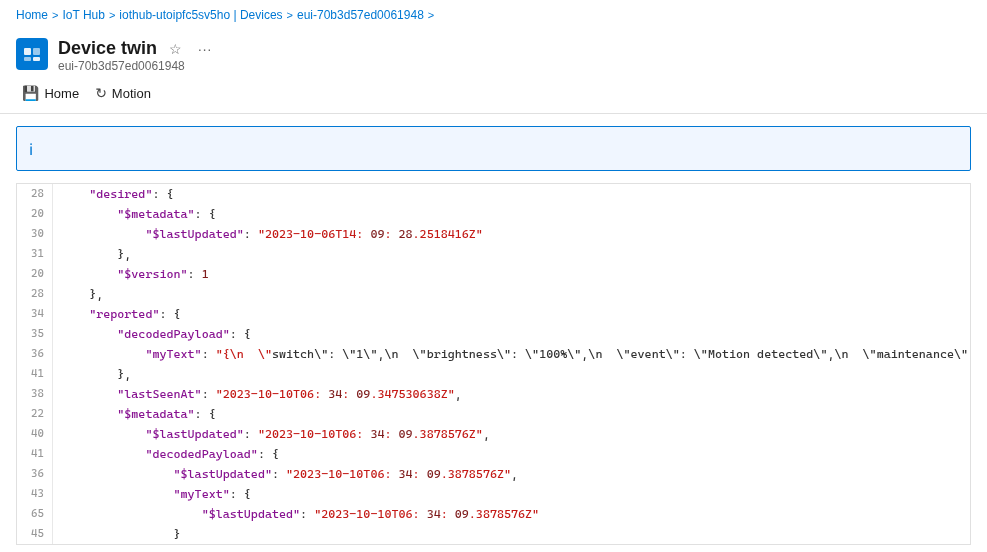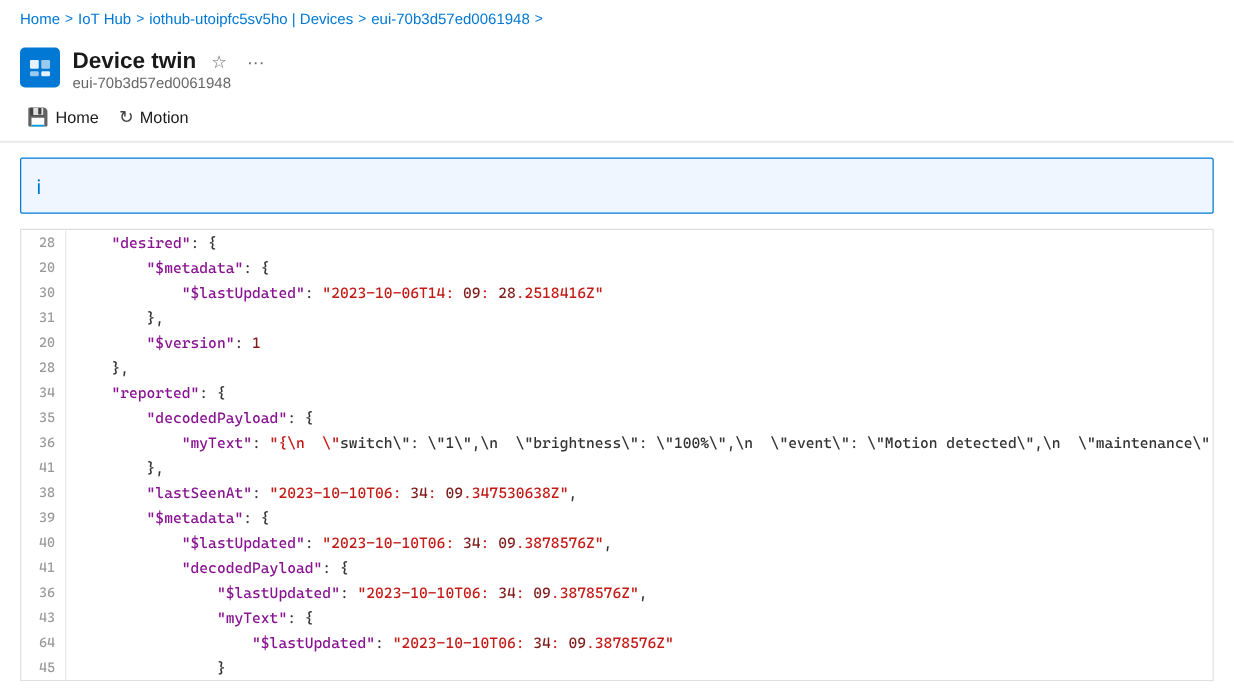--- a/index.html
+++ b/index.html
@@ -170,40 +170,40 @@
     </div>
     <div class="code-line">
       <span class="line-num">41</span>
       <span class="line-content">        },</span>
     </div>
     <div class="code-line">
       <span class="line-num">38</span>
       <span class="line-content">        <span class="k">"lastSeenAt"</span>: <span class="s">"2023-10-10T06: <span class="n">34</span>: <span class="n">09</span>.347530638Z"</span>,</span>
     </div>
     <div class="code-line">
-      <span class="line-num">39</span>
+      <span class="line-num">22</span>
       <span class="line-content">        <span class="k">"$metadata"</span>: {</span>
     </div>
     <div class="code-line">
       <span class="line-num">40</span>
       <span class="line-content">            <span class="k">"$lastUpdated"</span>: <span class="s">"2023-10-10T06: <span class="n">34</span>: <span class="n">09</span>.3878576Z"</span>,</span>
     </div>
     <div class="code-line">
       <span class="line-num">41</span>
       <span class="line-content">            <span class="k">"decodedPayload"</span>: {</span>
     </div>
     <div class="code-line">
       <span class="line-num">36</span>
       <span class="line-content">                <span class="k">"$lastUpdated"</span>: <span class="s">"2023-10-10T06: <span class="n">34</span>: <span class="n">09</span>.3878576Z"</span>,</span>
     </div>
     <div class="code-line">
       <span class="line-num">43</span>
       <span class="line-content">                <span class="k">"myText"</span>: {</span>
     </div>
     <div class="code-line">
-      <span class="line-num">64</span>
+      <span class="line-num">65</span>
       <span class="line-content">                    <span class="k">"$lastUpdated"</span>: <span class="s">"2023-10-10T06: <span class="n">34</span>: <span class="n">09</span>.3878576Z"</span></span>
     </div>
     <div class="code-line">
       <span class="line-num">45</span>
       <span class="line-content">                }</span>
     </div>
   </div>
 
 </body></html>

